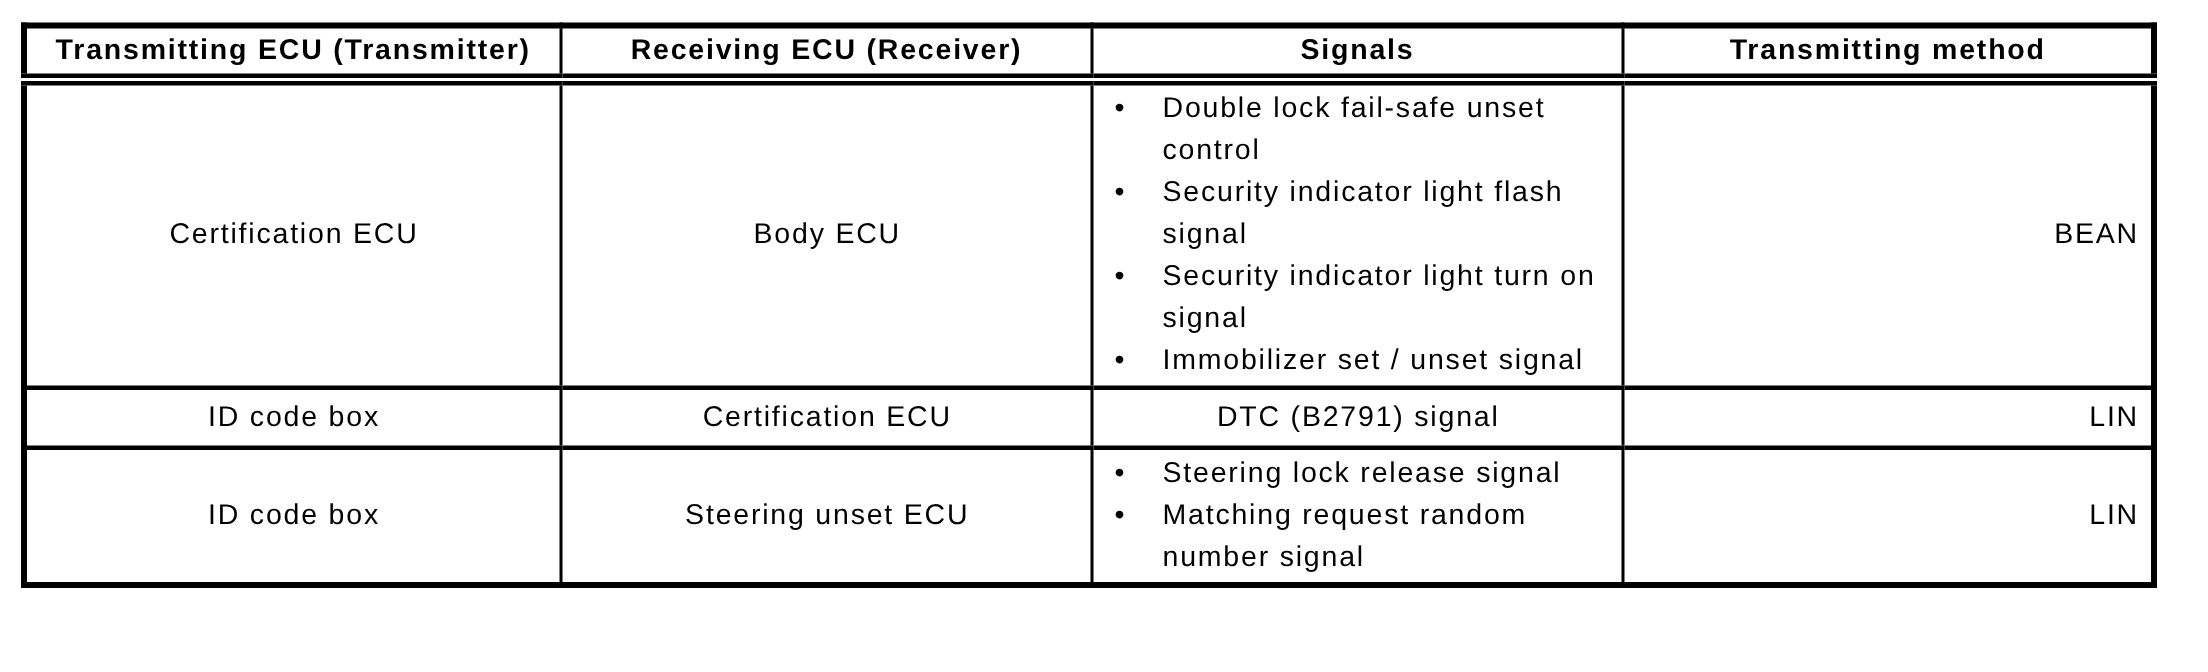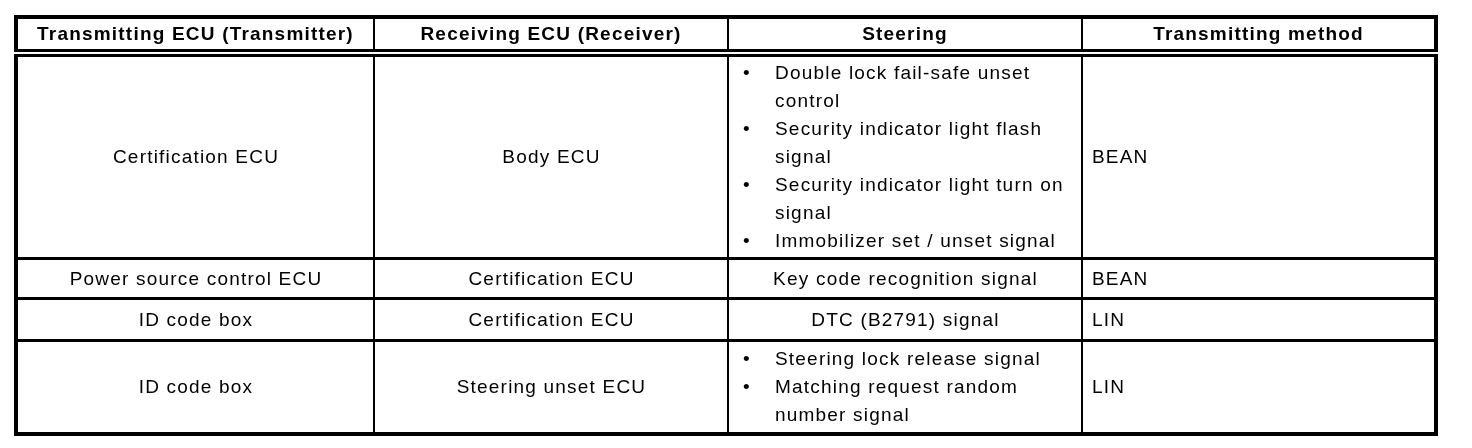--- a/index.html
+++ b/index.html
@@ -44,21 +44,21 @@
     letter-spacing: 1.2px;
     line-height: 28px;
     vertical-align: middle;
     padding: 2px 8px 2px 9px;
   }
   .doc-table tbody tr:nth-child(1) { height: 200px; }
   .doc-table tbody tr:nth-child(2) { height: 40px; }
   .doc-table tbody tr:nth-child(3) { height: 42px; }
   .doc-table tbody tr:nth-child(4) { height: 93px; }
   td.cell-left   { text-align: center; }
-  td.cell-center { text-align: left; }
+  td.cell-center { text-align: right; }
   td.cell-signals-list { padding: 2px 8px 2px 0; }
   .bullet-item {
     position: relative;
     padding-left: 46px;
     text-align: left;
   }
   .bullet {
     position: absolute;
     left: 14px;
     top: 0;
@@ -71,40 +71,34 @@
   <colgroup>
     <col style="width:358px">
     <col style="width:354px">
     <col style="width:354px">
     <col style="width:354px">
   </colgroup>
   <thead>
     <tr>
       <th>Transmitting ECU (Transmitter)</th>
       <th>Receiving ECU (Receiver)</th>
-      <th>Steering</th>
+      <th>Signals</th>
       <th>Transmitting method</th>
     </tr>
   </thead>
   <tbody>
       <tr>
         <td class="cell-left">Certification ECU</td>
         <td class="cell-left">Body ECU</td>
         <td class="cell-signals-list">
           <div class="bullet-item"><span class="bullet">•</span><span>Double lock fail-safe unset control</span></div>
           <div class="bullet-item"><span class="bullet">•</span><span>Security indicator light flash signal</span></div>
           <div class="bullet-item"><span class="bullet">•</span><span>Security indicator light turn on signal</span></div>
           <div class="bullet-item"><span class="bullet">•</span><span>Immobilizer set / unset signal</span></div>
         </td>
-        <td class="cell-center">BEAN</td>
-      </tr>
-      <tr>
-        <td class="cell-left">Power source control ECU</td>
-        <td class="cell-left">Certification ECU</td>
-        <td class="cell-left"><span>Key code recognition signal</span></td>
         <td class="cell-center">BEAN</td>
       </tr>
       <tr>
         <td class="cell-left">ID code box</td>
         <td class="cell-left">Certification ECU</td>
         <td class="cell-left"><span>DTC (B2791) signal</span></td>
         <td class="cell-center">LIN</td>
       </tr>
       <tr>
         <td class="cell-left">ID code box</td>

